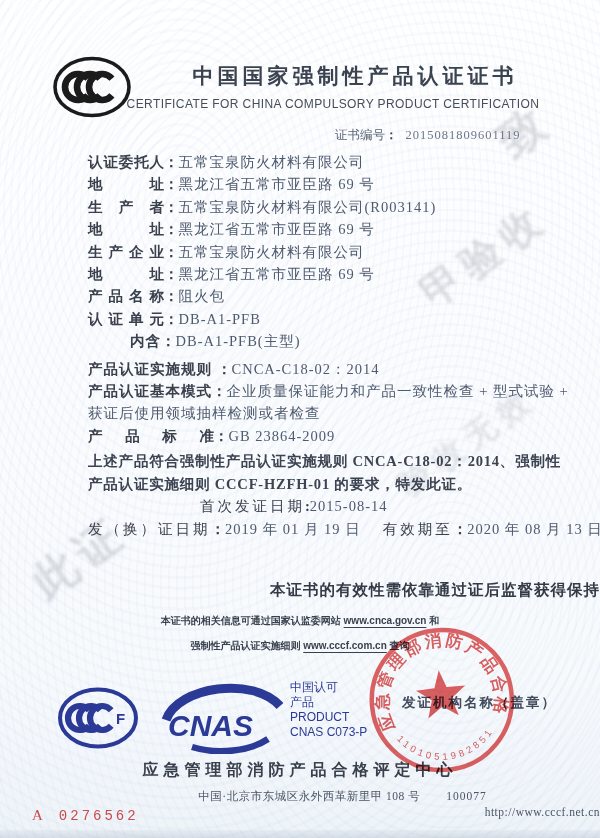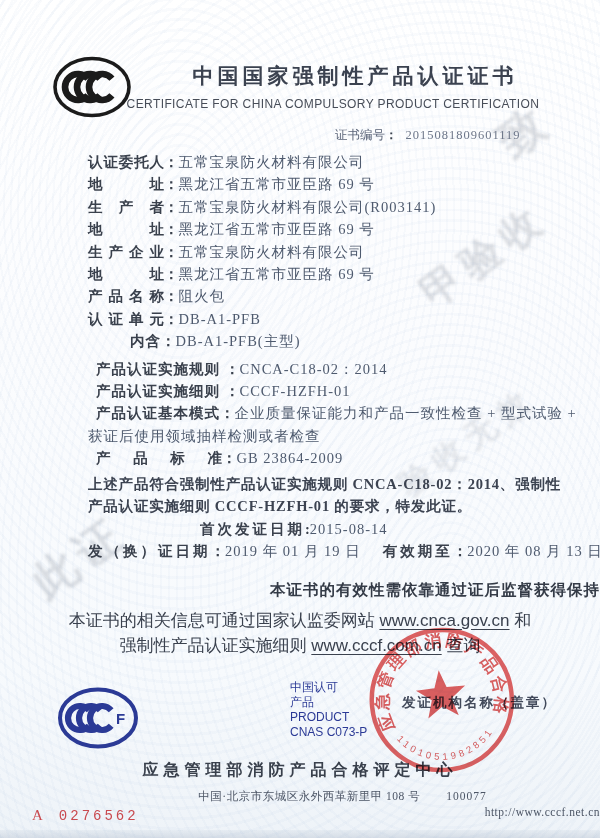--- a/index.html
+++ b/index.html
@@ -24,36 +24,36 @@
          font-size:21px;font-weight:bold;letter-spacing:4px;color:#3b4250;}
   .subtitle{position:absolute;left:108px;top:97px;width:450px;text-align:center;
          font-family:"Liberation Sans",sans-serif;font-size:12px;color:#474d58;letter-spacing:.4px;}
   .cert-no{position:absolute;left:335px;top:127px;font-size:12.5px;color:#5a6478;}
   .cert-no .num{letter-spacing:1px;color:#6c7689;margin-left:8px;}
 
   .fields{position:absolute;left:88px;top:151px;width:478px;font-size:14.5px;}
   .row{line-height:22.4px;white-space:nowrap;}
   .lbl{display:inline-block;width:76px;text-align:justify;text-align-last:justify;
        font-weight:bold;color:#3a414d;vertical-align:bottom;}
-  .lbl.w8{width:126px;margin-left:8px;}
+  .lbl.w8{width:126px;}
   .lbl.auto{width:auto;text-align-last:auto;letter-spacing:1px;}
   .colon{font-weight:bold;color:#3a414d;}
   .colon.sp{margin-left:5px;}
   .val{color:#4e5a6e;letter-spacing:1px;}
   .indent1{padding-left:42px;}
   .grp{margin-top:5px;}
   .decl{margin:3px 0 0;line-height:22.4px;font-weight:600;color:#3c4351;
         letter-spacing:.8px;width:478px;white-space:normal;}
   .first-issue{padding-left:112px;}
-  .lbl-b{font-weight:bold;letter-spacing:3px;color:#3a414d;}
+  .lbl-b{font-weight:normal;letter-spacing:3px;color:#3a414d;}
   .gap{display:inline-block;width:22px;}
 
   .statements{position:absolute;left:0;top:580px;width:600px;text-align:center;}
   .st1{font-size:15.5px;font-weight:bold;letter-spacing:1px;color:#343b47;margin-bottom:7px;text-align:right;}
-  .st2,.st3{font-family:"Liberation Sans",sans-serif;font-size:17px;font-weight:normal;
+  .st2,.st3{font-family:"Liberation Sans",sans-serif;font-size:10px;font-weight:bold;
             color:#3a414e;line-height:25px;}
   .u{text-decoration:underline;text-underline-offset:3px;}
 
   .cccf-logo{position:absolute;left:56px;top:686px;}
   .cnas-logo{position:absolute;left:158px;top:678px;}
   .accred{position:absolute;left:290px;top:680px;color:#2b3a96;font-size:12px;line-height:15px;}
   .accred .lat{font-family:"Liberation Sans",sans-serif;}
 
   .seal-caption{position:absolute;left:402px;top:694px;z-index:2;font-size:13.5px;
         font-weight:bold;letter-spacing:2px;color:#424a5b;}
@@ -104,21 +104,20 @@
     <div class="row"><span class="lbl">地址</span><span class="colon">：</span><span class="val">黑龙江省五常市亚臣路 69 号</span></div>
     <div class="row"><span class="lbl">生产者</span><span class="colon">：</span><span class="val">五常宝泉防火材料有限公司(R003141)</span></div>
     <div class="row"><span class="lbl">地址</span><span class="colon">：</span><span class="val">黑龙江省五常市亚臣路 69 号</span></div>
     <div class="row"><span class="lbl">生产企业</span><span class="colon">：</span><span class="val">五常宝泉防火材料有限公司</span></div>
     <div class="row"><span class="lbl">地址</span><span class="colon">：</span><span class="val">黑龙江省五常市亚臣路 69 号</span></div>
     <div class="row"><span class="lbl">产品名称</span><span class="colon">：</span><span class="val">阻火包</span></div>
     <div class="row"><span class="lbl">认证单元</span><span class="colon">：</span><span class="val">DB-A1-PFB</span></div>
     <div class="row indent1"><span class="lbl auto">内含</span><span class="colon">：</span><span class="val">DB-A1-PFB(主型)</span></div>
 
     <div class="row grp"><span class="lbl w8 auto">产品认证实施规则</span><span class="colon sp">：</span><span class="val">CNCA-C18-02：2014</span></div>
-    <div class="row"><span class="lbl w8 auto">产品认证实施细则</span><span class="colon sp">：</span><span class="val">CCCF-HZFH-01</span></div>
     <div class="row"><span class="lbl w8 auto">产品认证基本模式</span><span class="colon">：</span><span class="val">企业质量保证能力和产品一致性检查 + 型式试验 +</span></div>
     <div class="row"><span class="val">获证后使用领域抽样检测或者检查</span></div>
     <div class="row"><span class="lbl w8">产品标准</span><span class="colon">：</span><span class="val">GB 23864-2009</span></div>
 
     <p class="decl">上述产品符合强制性产品认证实施规则 CNCA-C18-02：2014、强制性产品认证实施细则 CCCF-HZFH-01 的要求，特发此证。</p>
 
     <div class="row first-issue"><span class="lbl-b">首次发证日期</span><span class="colon">:</span><span class="val">2015-08-14</span></div>
     <div class="row"><span class="lbl-b">发（换）证日期</span><span class="colon">：</span><span class="val">2019 年 01 月 19 日</span><span class="gap"></span><span class="lbl-b">有效期至</span><span class="colon">：</span><span class="val">2020 年 08 月 13 日</span></div>
   </div>
 
@@ -128,20 +127,27 @@
     <div class="st3"><span>强制性产品认证实施细则 </span><span class="u">www.cccf.com.cn</span><span> 查询</span></div>
   </div>
 
   <div class="cccf-logo">
     <svg width="84" height="64" viewBox="0 0 84 64">
       <ellipse cx="42" cy="32" rx="38" ry="28.5" fill="none" stroke="#2b3a96" stroke-width="4"></ellipse>
       <path d="M33.19,24.29 A12,12 0 1 0 33.19,39.71" fill="none" stroke="#2b3a96" stroke-width="6.2"></path>
       <path d="M44.19,24.29 A12,12 0 1 0 44.19,39.71" fill="none" stroke="#2b3a96" stroke-width="6.2"></path>
       <path d="M55.19,24.29 A12,12 0 1 0 55.19,39.71" fill="none" stroke="#2b3a96" stroke-width="6.2"></path>
       <text x="60" y="38" font-size="15" font-weight="bold" fill="#2b3a96" font-family="Liberation Sans,sans-serif">F</text>
+    </svg>
+  </div>
+  <div class="cnas-logo">
+    <svg width="126" height="76" viewBox="0 0 126 76">
+      <path d="M8,42 C20,8 96,-2 122,28" stroke="#2b3a96" stroke-width="9" fill="none"></path>
+      <text x="10" y="58" font-size="30" font-weight="bold" font-style="italic" fill="#2b3a96" font-family="Liberation Sans,sans-serif">CNAS</text>
+      <path d="M34,69 C60,77 92,73 110,61" stroke="#2b3a96" stroke-width="6.5" fill="none"></path>
     </svg>
   </div>
   <div class="accred">
     <div>中国认可</div>
     <div>产品</div>
     <div class="lat">PRODUCT</div>
     <div class="lat">CNAS C073-P</div>
   </div>
 
   <div class="seal-caption">发证机构名称（盖章）</div>

